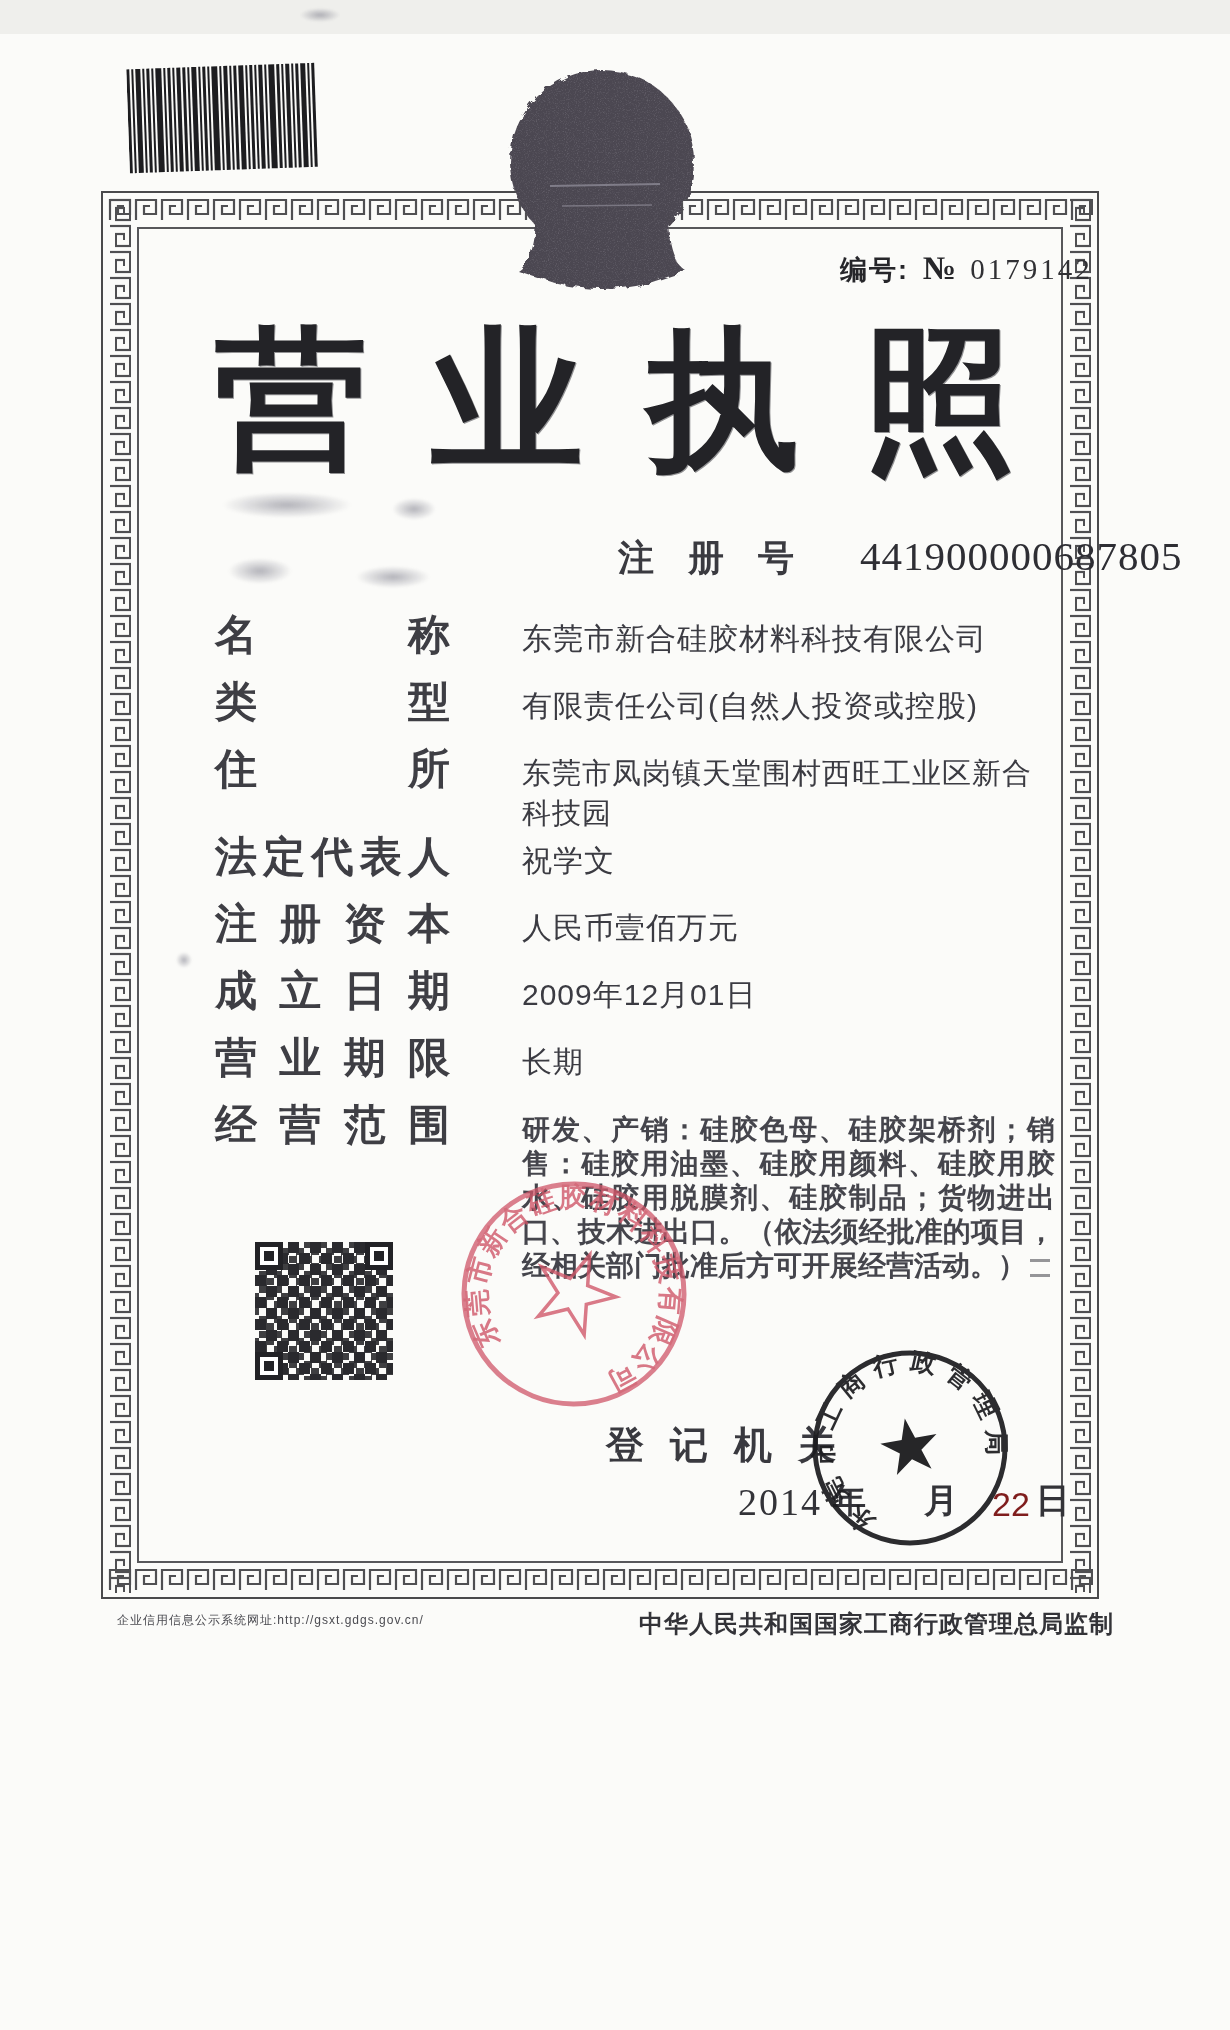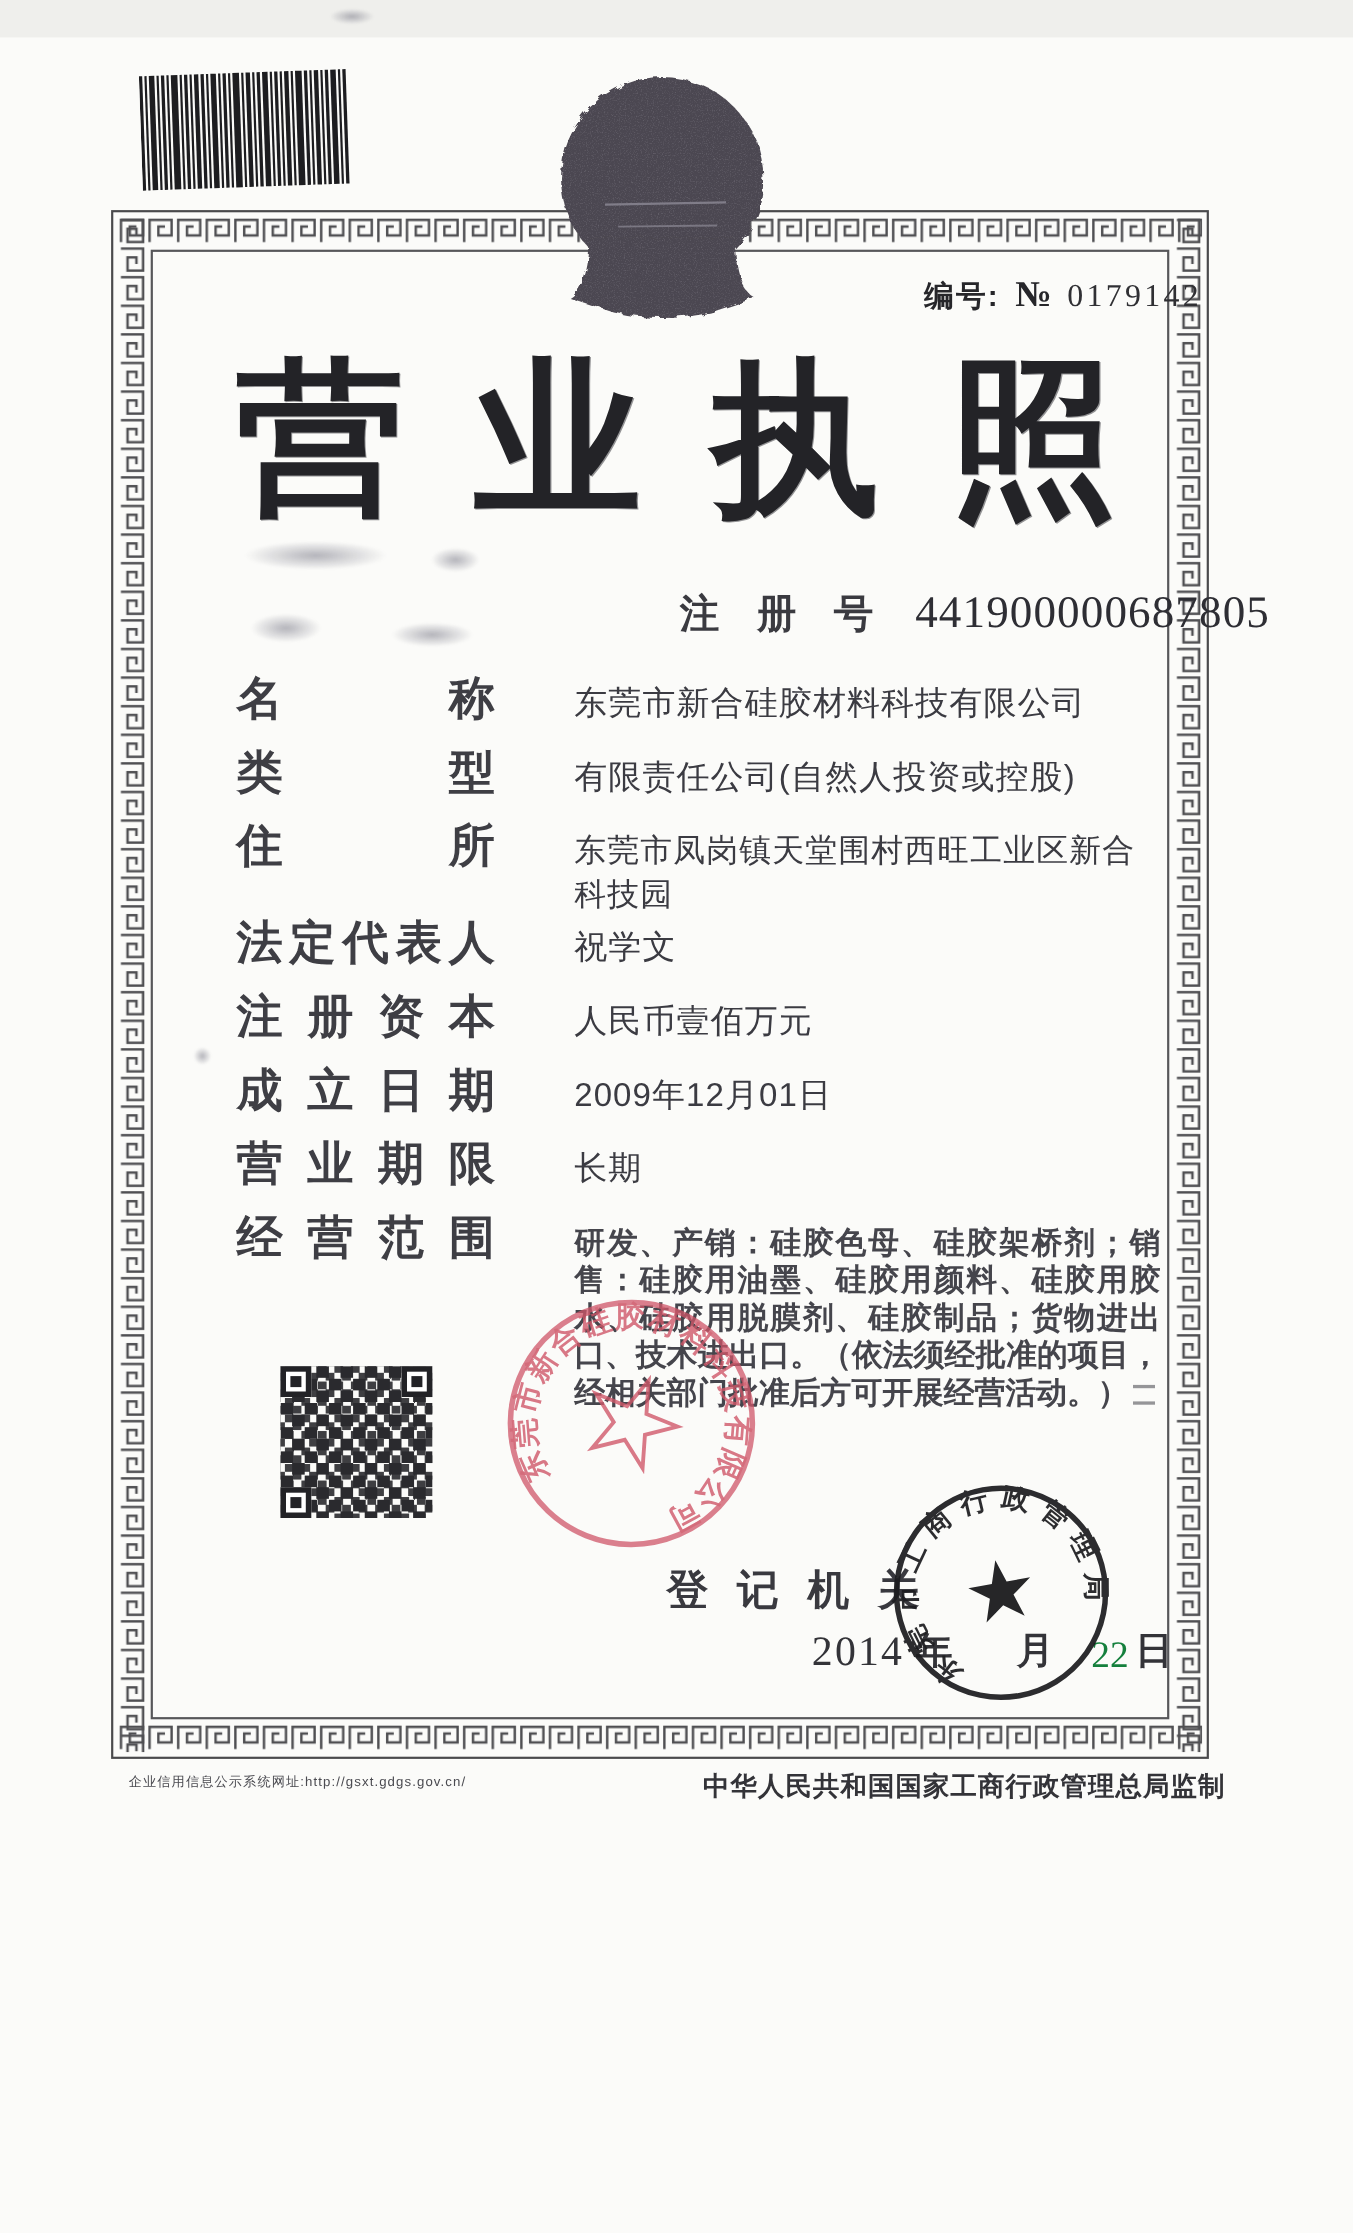--- a/index.html
+++ b/index.html
@@ -19,21 +19,21 @@
   .serial-label{font-size:27px;font-weight:600;letter-spacing:2px;}
   .serial-sym{font-family:"Liberation Serif","DejaVu Serif",serif;font-size:33px;font-weight:700;}
   .serial-num{font-family:"Liberation Serif","DejaVu Serif",serif;font-size:29px;letter-spacing:3px;color:#303034;}
 
   .title-row{position:absolute;left:0;top:308px;width:1230px;display:flex;justify-content:center;gap:64px;}
   .title-char{font-size:152px;line-height:1.2;font-weight:900;color:#232327;
               text-shadow:1px 1px 0 rgba(60,60,66,.55);}
 
   .regno-line{position:absolute;left:618px;top:532px;display:flex;align-items:baseline;gap:26px;}
   .regno-label{font-size:36px;font-weight:600;letter-spacing:12px;color:#3a3a40;}
-  .regno-number{font-family:"Liberation Serif","DejaVu Serif",serif;font-size:41px;letter-spacing:1px;color:#2e2e34;}
+  .regno-number{font-family:"Liberation Serif","DejaVu Serif",serif;font-size:41px;letter-spacing:1px;color:#2e2e34;margin-left:28px;}
 
   
   .fields{position:absolute;left:215px;top:612px;width:840px;display:flex;flex-direction:column;}
   .field-row{display:flex;align-items:baseline;min-height:67px;gap:44px;}
   .field-label{width:235px;flex:0 0 235px;font-size:42px;font-weight:600;color:#3e3e44;
                text-align:justify;text-align-last:justify;text-justify:inter-character;line-height:1.1;}
   .field-value{margin-left:28px;font-size:30px;color:#3b3b42;font-weight:500;letter-spacing:1px;}
   .field-row.scope .field-value{font-size:28px;line-height:34px;width:575px;letter-spacing:0;
                                 font-weight:600;color:#45454c;text-align:justify;}
   .scope-tail{display:inline-block;width:20px;height:12px;margin-left:4px;
@@ -48,22 +48,22 @@
   .qr .f-tl{left:0;top:0;} .qr .f-tr{right:0;top:0;} .qr .f-bl{left:0;bottom:0;}
 
   .red-seal{position:absolute;left:434px;top:1154px;opacity:.88;}
   .black-seal{position:absolute;left:790px;top:1328px;opacity:.93;}
 
   .registrar-line{position:absolute;left:606px;top:1420px;font-size:38px;font-weight:600;
                   letter-spacing:26px;color:#39393f;}
   .date-line{position:absolute;left:738px;top:1478px;display:flex;align-items:flex-end;color:#333338;}
   .date-year{font-family:"Liberation Serif","DejaVu Serif",serif;font-size:38px;letter-spacing:2px;}
   .date-unit{font-size:34px;font-weight:600;margin-left:10px;}
-  .date-month-unit{margin-left:58px;} .date-day{margin-left:34px;font-family:Liberation Serif, serif;
-                  font-size:34px;color:#15803d;} .date-day-unit{margin-left:6px;}
+  .date-month-unit{margin-left:58px;} .date-day{margin-left:34px;font-family:Liberation Sans, sans-serif;
+                  font-size:34px;color:#7f1d1d;} .date-day-unit{margin-left:6px;}
 
   .footer-left{position:absolute;left:117px;top:1612px;font-size:12px;color:#4a4a50;letter-spacing:1px;}
   .footer-right{position:absolute;right:116px;top:1608px;font-size:24px;font-weight:600;color:#333338;letter-spacing:1px;}
 
   
   .smudge{position:absolute;background:radial-gradient(closest-side,rgba(110,110,125,.5),rgba(110,110,125,0));
           filter:blur(1px);border-radius:50%;}
 </style>
 </head>
 <body>

